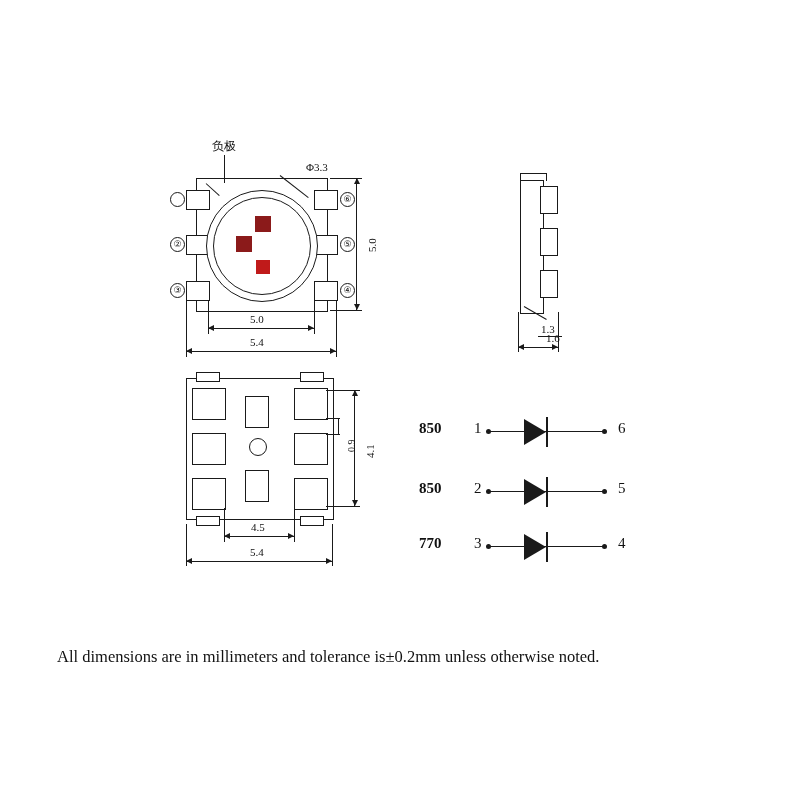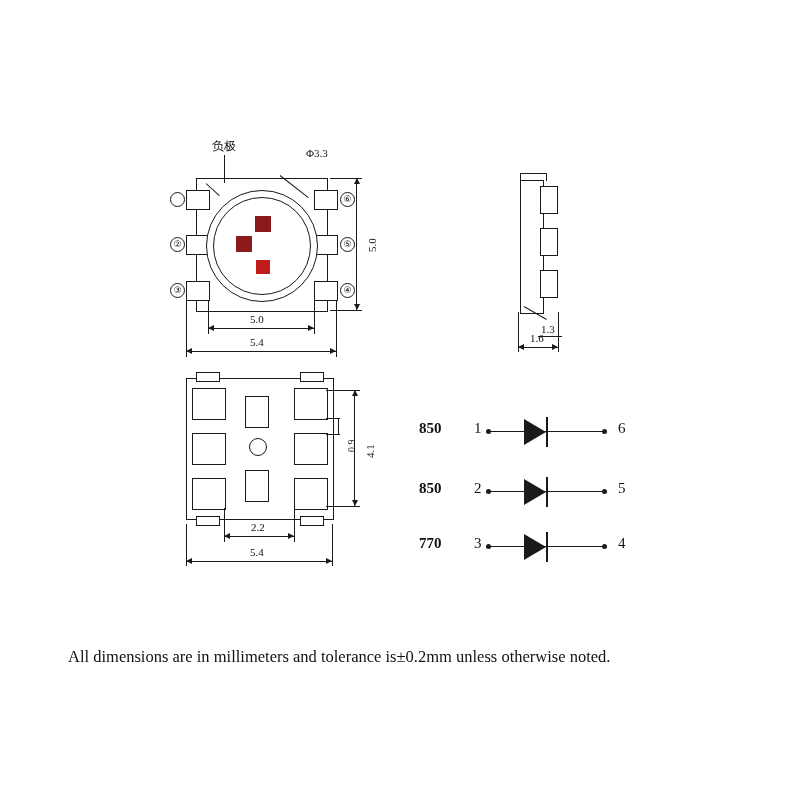--- a/index.html
+++ b/index.html
@@ -159,21 +159,21 @@
 
     <div class="chip" style="left:255px; top:216px; width:16px; height:16px; background:#8b1a1a;"></div>
     <div class="chip" style="left:236px; top:236px; width:16px; height:16px; background:#8b1a1a;"></div>
     <div class="chip" style="left:256px; top:260px; width:14px; height:14px; background:#c01a1a;"></div>
 
     <div class="ln-h" style="left:206px; top:183px; width:18px; height:1px; transform:rotate(42deg); transform-origin:left center;"></div>
     <div class="lbl lbl-cn" style="left:212px; top:140px;">负极</div>
     <div class="ln-v" style="left:224px; top:155px; height:28px;"></div>
 
     <div class="ln-h" style="left:280px; top:175px; width:36px; height:1px; transform:rotate(38deg); transform-origin:left center;"></div>
-    <div class="lbl" style="left:306px; top:148px;">Φ3.3</div>
+    <div class="lbl" style="left:306px; top:162px;">Φ3.3</div>
 
     <div class="circnum" style="left:170px; top:192px; font-size:0;">①</div>
     <div class="circnum" style="left:170px; top:237px; font-size:0;"><span style="font-size:9px;">②</span></div>
     <div class="circnum" style="left:170px; top:283px; font-size:0;"><span style="font-size:9px;">③</span></div>
 
     <div class="circnum" style="left:340px; top:192px; font-size:0;"><span style="font-size:9px;">⑥</span></div>
     <div class="circnum" style="left:340px; top:237px; font-size:0;"><span style="font-size:9px;">⑤</span></div>
     <div class="circnum" style="left:340px; top:283px; font-size:0;"><span style="font-size:9px;">④</span></div>
 
     <div class="ln-v" style="left:356px; top:178px; height:132px;"></div>
@@ -212,21 +212,21 @@
 
     <div class="ln-h" style="left:524px; top:306px; width:26px; height:1px; transform:rotate(30deg); transform-origin:left center;"></div>
     <div class="lbl" style="left:541px; top:324px;">1.3</div>
     <div class="ln-h" style="left:538px; top:336px; width:24px;"></div>
 
     <div class="ln-h" style="left:518px; top:347px; width:40px;"></div>
     <div class="arr arr-l" style="left:518px; top:344px;"></div>
     <div class="arr arr-r" style="left:552px; top:344px;"></div>
     <div class="ln-v" style="left:518px; top:312px; height:40px;"></div>
     <div class="ln-v" style="left:558px; top:312px; height:40px;"></div>
-    <div class="lbl" style="left:530px; top:333px;">1.6</div>
+    <div class="lbl" style="left:546px; top:333px;">1.6</div>
   </div>
 
   <div>
 
     <div class="pkg-body" style="left:186px; top:378px; width:146px; height:140px;"></div>
 
     <div class="pad" style="left:196px; top:372px; width:22px; height:8px;"></div>
     <div class="pad" style="left:300px; top:372px; width:22px; height:8px;"></div>
     <div class="pad" style="left:196px; top:516px; width:22px; height:8px;"></div>
     <div class="pad" style="left:300px; top:516px; width:22px; height:8px;"></div>
@@ -252,21 +252,21 @@
     <div class="ln-v" style="left:338px; top:418px; height:16px;"></div>
     <div class="vtext" style="left:346px; top:452px; font-size:10px; transform: rotate(-90deg);">0.9</div>
     <div class="ln-h" style="left:326px; top:418px; width:14px;"></div>
     <div class="ln-h" style="left:326px; top:434px; width:14px;"></div>
 
     <div class="ln-h" style="left:224px; top:536px; width:70px;"></div>
     <div class="arr arr-l" style="left:224px; top:533px;"></div>
     <div class="arr arr-r" style="left:288px; top:533px;"></div>
     <div class="ln-v" style="left:224px; top:508px; height:34px;"></div>
     <div class="ln-v" style="left:294px; top:508px; height:34px;"></div>
-    <div class="lbl" style="left:251px; top:522px;">2.2</div>
+    <div class="lbl" style="left:251px; top:522px;">4.5</div>
 
     <div class="ln-h" style="left:186px; top:561px; width:146px;"></div>
     <div class="arr arr-l" style="left:186px; top:558px;"></div>
     <div class="arr arr-r" style="left:326px; top:558px;"></div>
     <div class="ln-v" style="left:186px; top:524px; height:42px;"></div>
     <div class="ln-v" style="left:332px; top:524px; height:42px;"></div>
     <div class="lbl" style="left:250px; top:547px;">5.4</div>
   </div>
 
   <div>
@@ -292,15 +292,15 @@
     <div class="lbl lbl-big" style="left:419px; top:536px;">770</div>
     <div class="lbl lbl-pin" style="left:474px; top:536px;">3</div>
     <div class="ln-h" style="left:488px; top:546px; width:118px;"></div>
     <div class="dot" style="left:486px; top:544px;"></div>
     <div class="dot" style="left:602px; top:544px;"></div>
     <div class="diode-tri" style="left:524px; top:534px;"></div>
     <div class="diode-bar" style="left:546px; top:532px;"></div>
     <div class="lbl lbl-pin" style="left:618px; top:536px;">4</div>
   </div>
 
-  <div class="note" style="left:68px; top:647px;">All dimensions are in millimeters and tolerance is±0.2mm unless otherwise noted.</div>
+  <div class="note" style="left:57px; top:647px;">All dimensions are in millimeters and tolerance is±0.2mm unless otherwise noted.</div>
 
 </div>
 
 </body></html>

